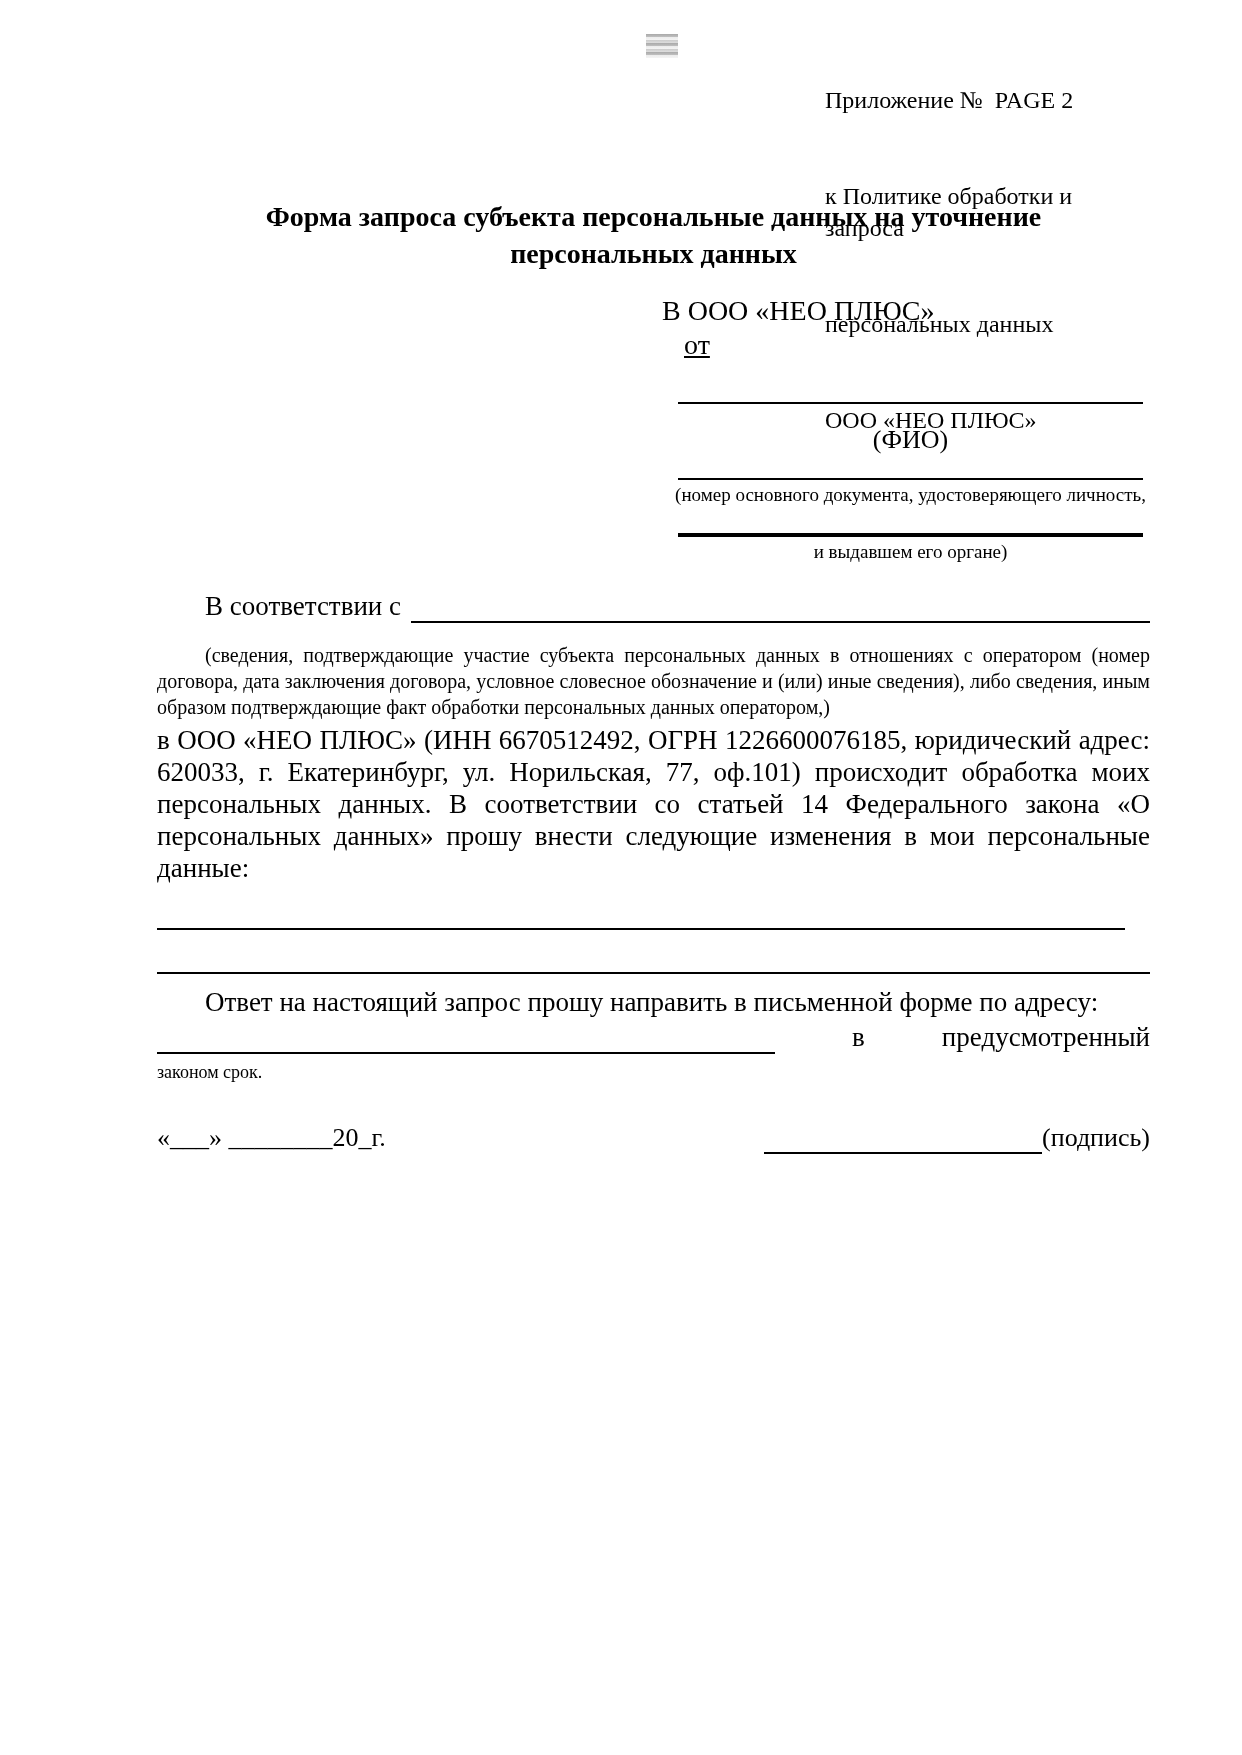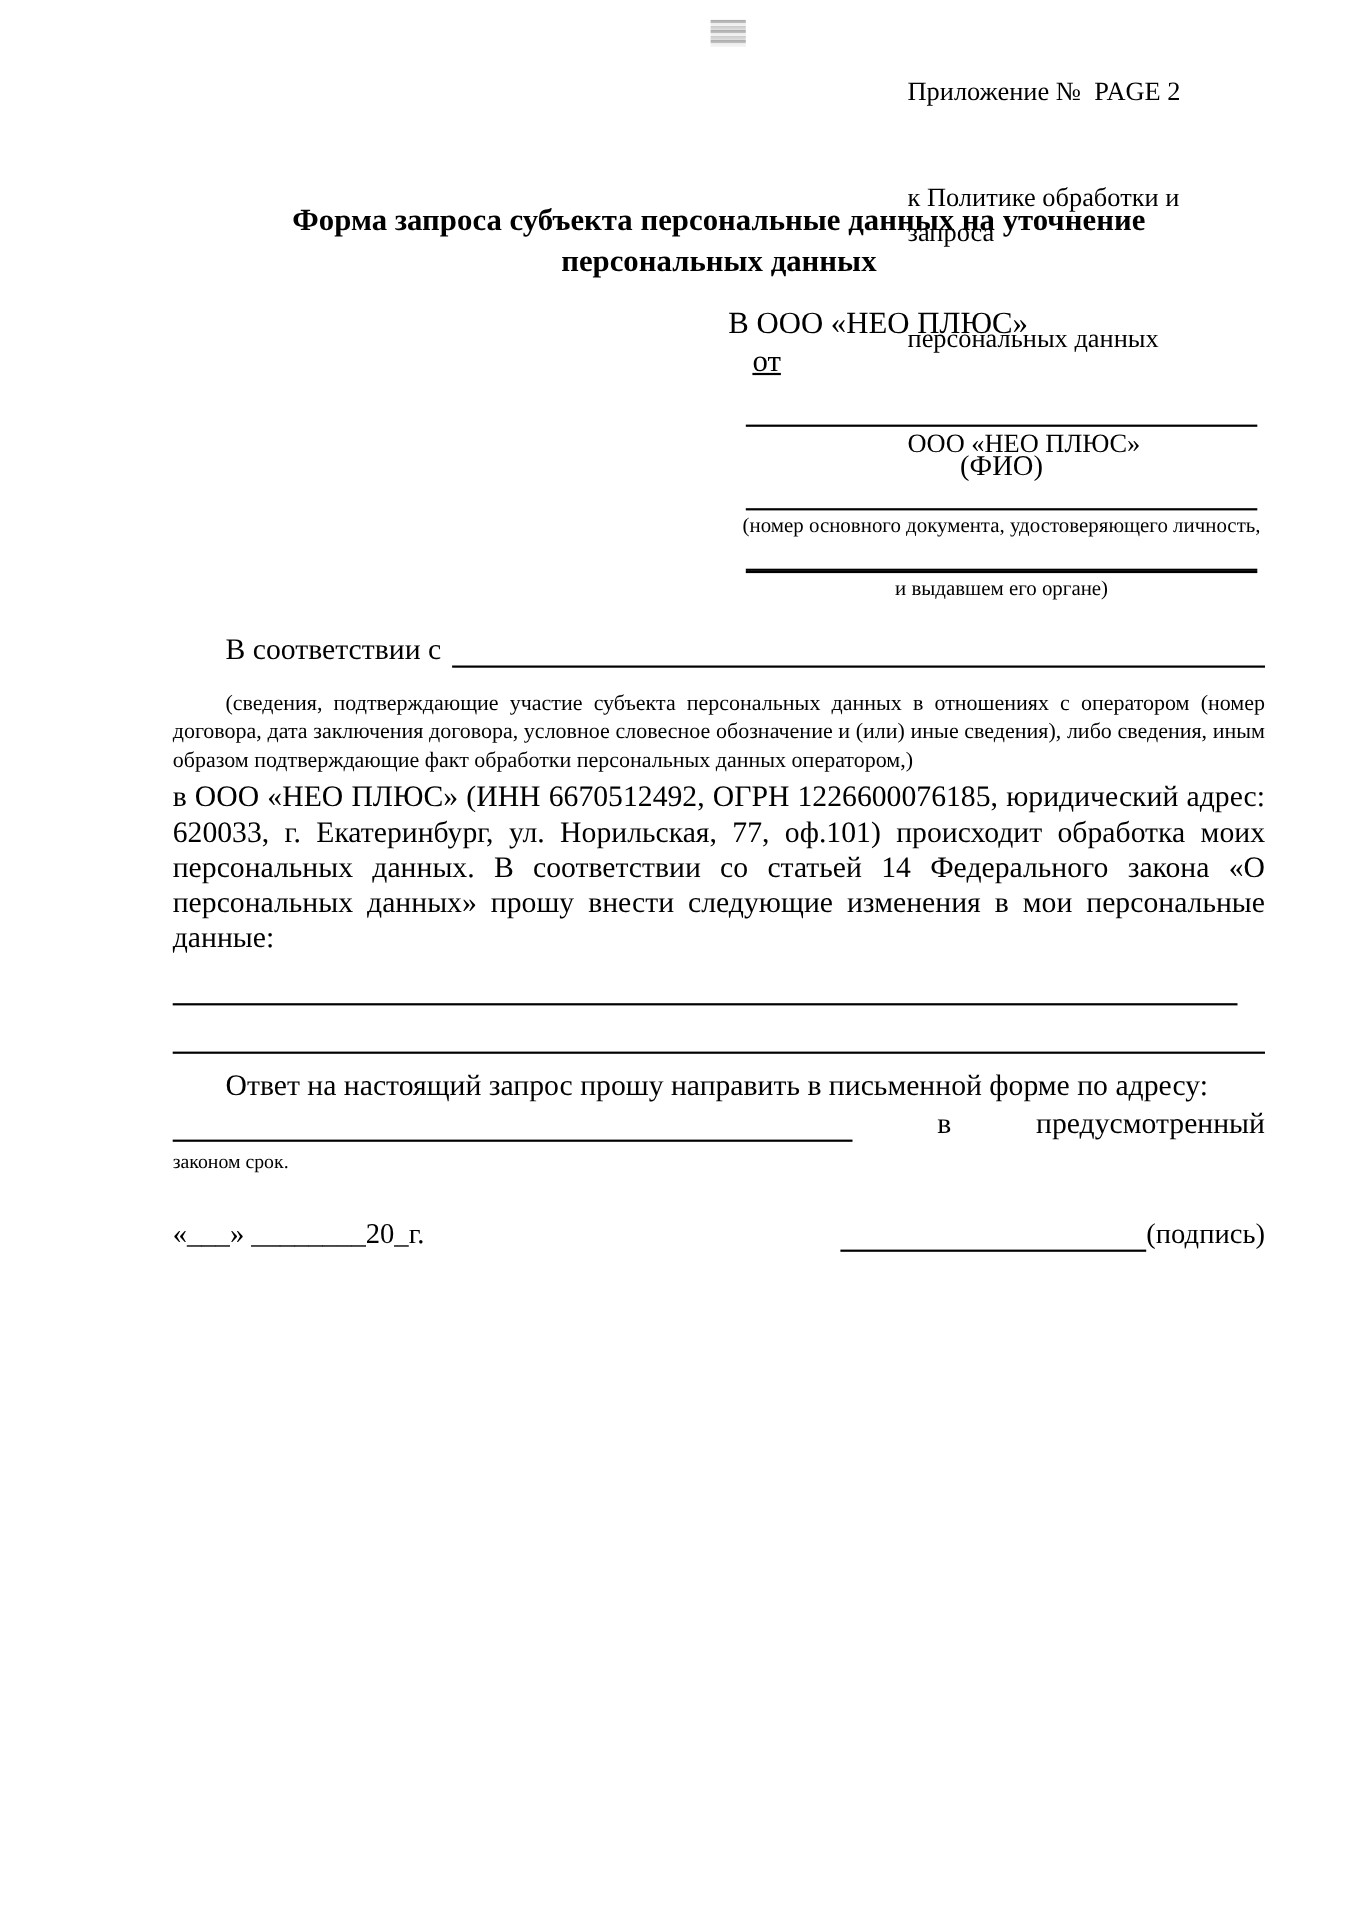--- a/index.html
+++ b/index.html
@@ -3,21 +3,21 @@
 <meta charset="utf-8">
 <style>
   * { margin:0; padding:0; box-sizing:border-box; }
   html,body { background:#ffffff; }
   body {
     width:1242px; height:1755px;
     font-family:"Liberation Serif", serif;
     color:#000; position:relative; overflow:hidden;
   }
   .page { position:absolute; inset:0; background:#fff; }
-  .content { position:absolute; left:157px; top:0; width:993px; }
+  .content { position:absolute; left:157px; top:16px; width:993px; }
 
   
   .header { position:relative; height:140px; }
   .artifact {
     position:absolute; left:489px; top:18px; width:32px; height:24px;
     background:repeating-linear-gradient(
       180deg,
       #9a9a9a 0px, #b5b5b5 3px,
       #e8e8e8 3px, #f2f2f2 6px,
       #c2c2c2 6px, #d8d8d8 9px);

